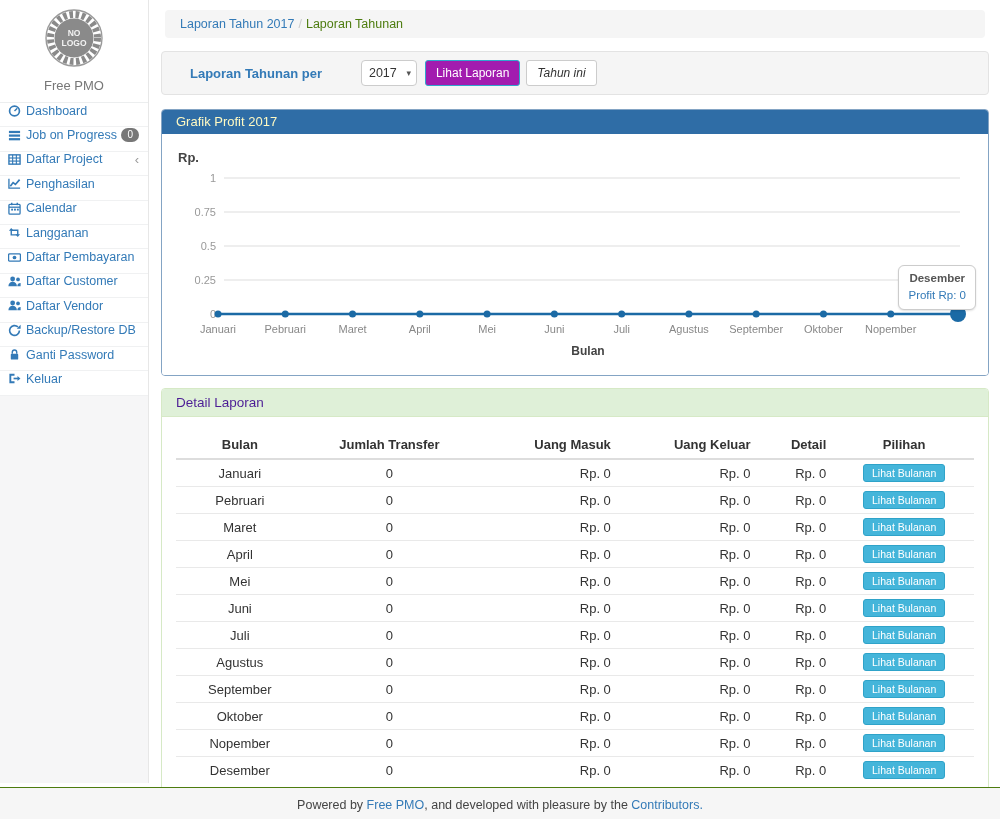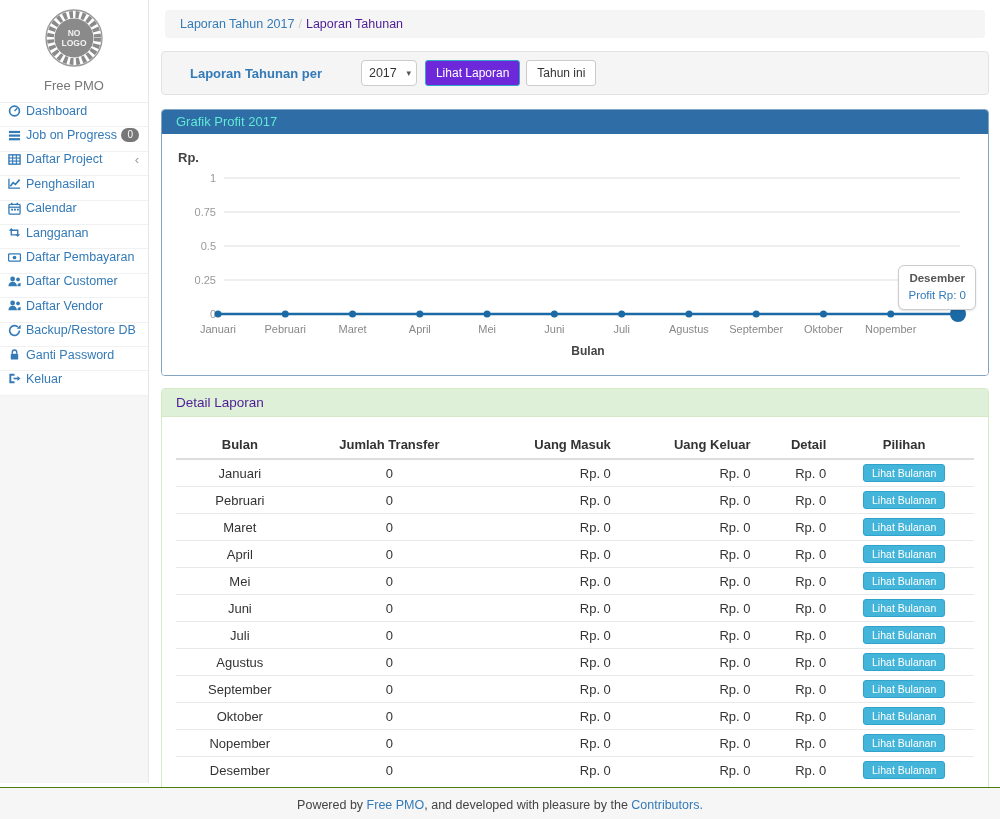--- a/index.html
+++ b/index.html
@@ -29,41 +29,41 @@
   }
   .chev { margin-left:auto; color:#999; font-size:13px; line-height:1; }
   
   .main { position:absolute; left:150px; top:0; width:850px; bottom:36px; padding:10px 11px 0 11px; }
   .breadcrumb {
     background:#f5f5f5; border-radius:4px; margin:0 4px 13px 4px;
     padding:0 15px; height:28px; line-height:28px; font-size:12.5px;
   }
   .breadcrumb a { color:#337ab7; text-decoration:none; }
   .bc-sep { color:#ccc; padding:0 4px; }
-  .bc-active { color:#4c1d95; }
+  .bc-active { color:#4d7c0f; }
   .well {
     background:#f5f5f5; border:1px solid #e3e3e3; border-radius:4px;
     padding:8px 28px; margin-bottom:14px; display:flex; align-items:center;
   }
   .well-label { font-size:13px; font-weight:bold; color:#337ab7; margin-right:7px; }
   .fake-select {
     background:#fff; border:1px solid #ccc; border-radius:4px; height:26px;
     width:56px; display:inline-flex; align-items:center; justify-content:space-between;
     padding:0 5px 0 7px; font-size:12.5px; color:#333; cursor:pointer; margin-right:8px;margin-left:32px;
   }
   .fake-select .caret { font-size:9px; color:#555; }
   .btn { height:26px; border-radius:3px; font-size:12px; padding:0 10px;
     cursor:pointer; font-family:inherit; }
-  .btn-info { background:#6d28d9; border:1px solid #30a6cd; color:#fff; margin-right:6px; }
-  .btn-default { background:#fff; border:1px solid #ccc; color:#333; }
+  .btn-info { background:#a21caf; border:1px solid #30a6cd; color:#fff; margin-right:6px; }
+  .btn-default { background:#fff; border:1px solid #ccc; color:#333;font-style:italic; }
   
   .panel { border-radius:4px; margin-bottom:12px; }
   .panel-primary { border:1px solid #84a4c4; }
   .panel-primary .panel-heading {
-    background:#2f6da6; color:#5eead4; font-size:13px; padding:5px 14px;
+    background:#2f6da6; color:#fef9c3; font-size:13px; padding:5px 14px;
     border-radius:3px 3px 0 0; height:24px; line-height:14px;
   }
   .panel-success { border:1px solid #d6e9c6; }
   .panel-success .panel-heading {
     background:#dff0d8; color:#4c1d95; font-size:13.5px; padding:6px 14px;
     border-radius:3px 3px 0 0; border-bottom:1px solid #d6e9c6;
   }
   .panel-body { background:#fff; padding:14px; border-radius:0 0 3px 3px; }
   
   .chart-wrap { position:relative; width:810px; height:213px; }

